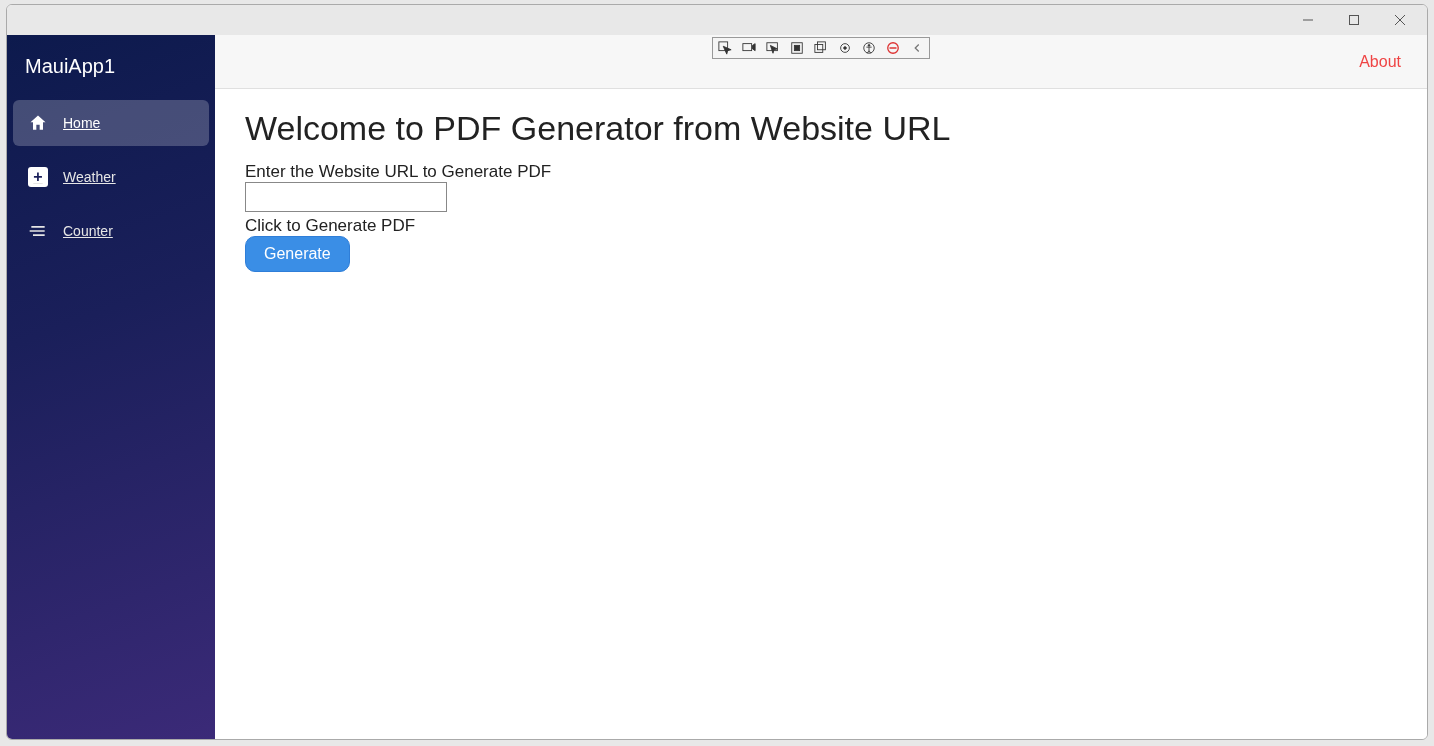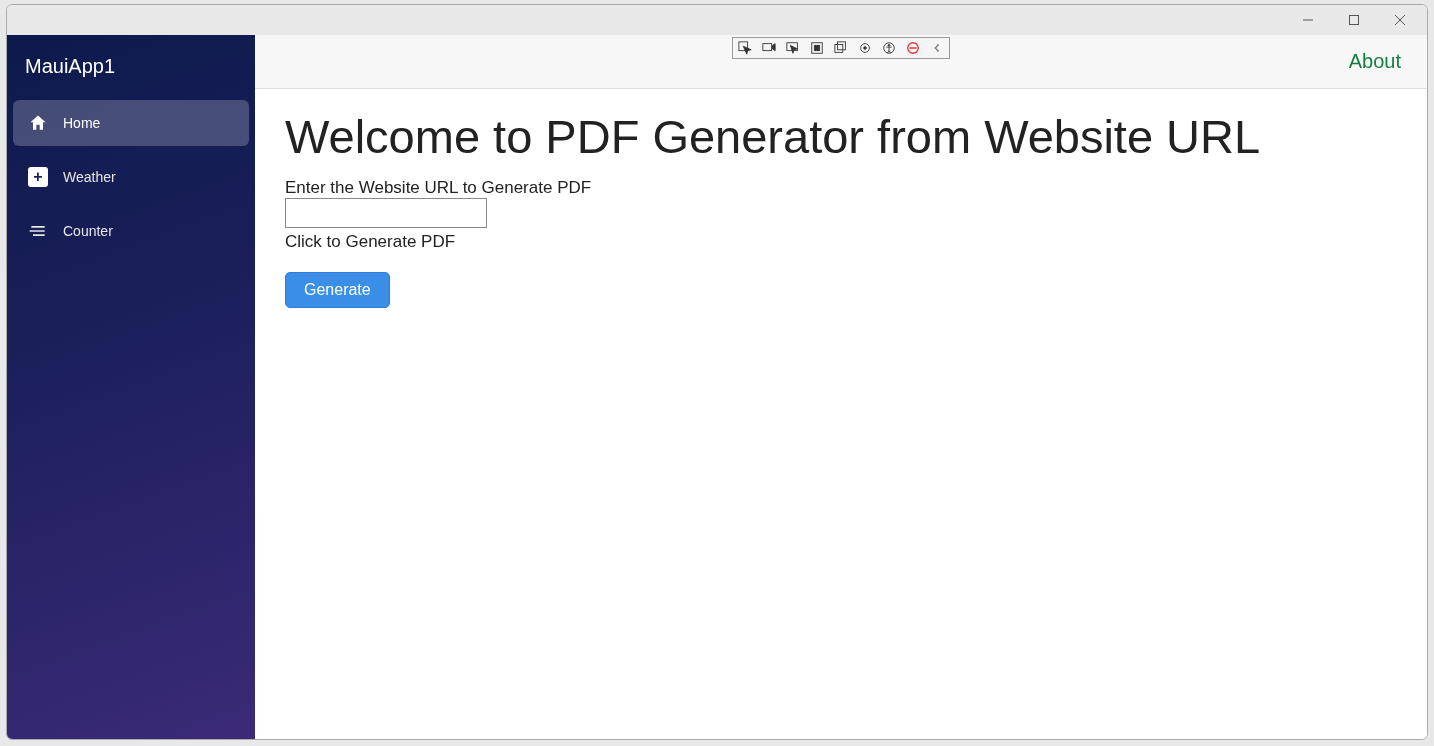--- a/index.html
+++ b/index.html
@@ -45,21 +45,21 @@
       color: #555;
       cursor: default;
     }
     .win-btn svg { width: 10px; height: 10px; }
     .app-body {
       flex: 1;
       display: flex;
       overflow: hidden;
     }
     .sidebar {
-      width: 248px;
+      width: 208px;
       background: linear-gradient(160deg, #0d1a4d 0%, #1a1f5a 40%, #3b2a78 100%);
       color: #fff;
       display: flex;
       flex-direction: column;
       padding-top: 0;
     }
     .sidebar-title {
       font-size: 20px;
       font-weight: 400;
       color: #fff;
@@ -73,20 +73,21 @@
     }
     .nav-item {
       display: flex;
       align-items: center;
       gap: 14px;
       padding: 12px 14px;
       border-radius: 6px;
       color: #e6e6e6;
       font-size: 14px;
       cursor: pointer;
+      text-decoration: underline;
     }
     .nav-item.active {
       background: rgba(255,255,255,0.22);
       color: #fff;
     }
     .nav-icon {
       width: 22px;
       height: 22px;
       display: flex;
       align-items: center;
@@ -116,22 +117,22 @@
     .topbar {
       height: 54px;
       background: #f7f7f7;
       border-bottom: 1px solid #e0e0e0;
       display: flex;
       align-items: center;
       justify-content: flex-end;
       padding: 0 26px;
     }
     .about-link {
-      color: #15803d;
-      font-size: 20px;
+      color: #ef4444;
+      font-size: 16px;
       text-decoration: none;
       cursor: pointer;
     }
     .debug-toolbar {
       position: absolute;
       top: 2px;
       left: 50%;
       transform: translateX(-50%);
       border: 1px solid #999;
       background: #f5f5f5;
@@ -150,50 +151,49 @@
       cursor: default;
     }
     .debug-btn svg { width: 14px; height: 14px; }
     .content {
       flex: 1;
       background: #fff;
       padding: 20px 30px;
       overflow: auto;
     }
     .content h1 {
-      font-size: 47px;
+      font-size: 34px;
       font-weight: 500;
       color: #222;
       margin-bottom: 14px;
     }
     .content .hint {
       font-size: 17px;
       color: #222;
     }
     .url-input {
       width: 202px;
       height: 30px;
       border: 1px solid #888;
       padding: 4px 6px;
       font-size: 14px;
       margin-bottom: 4px;
       display: block;
     }
     .click-label {
       font-size: 17px;
       color: #222;
-      margin-bottom: 20px;
     }
     .gen-btn {
       background: #3a8ee6;
       border: 1px solid #2f7ed8;
       color: #fff;
       font-size: 16px;
       padding: 8px 18px;
-      border-radius: 5px;
+      border-radius: 10px;
       cursor: pointer;
     }
   </style>
 </head>
 <body>
 
 <div class="window">
   <div class="titlebar">
     <div class="win-btn">
       <svg viewBox="0 0 10 10">

